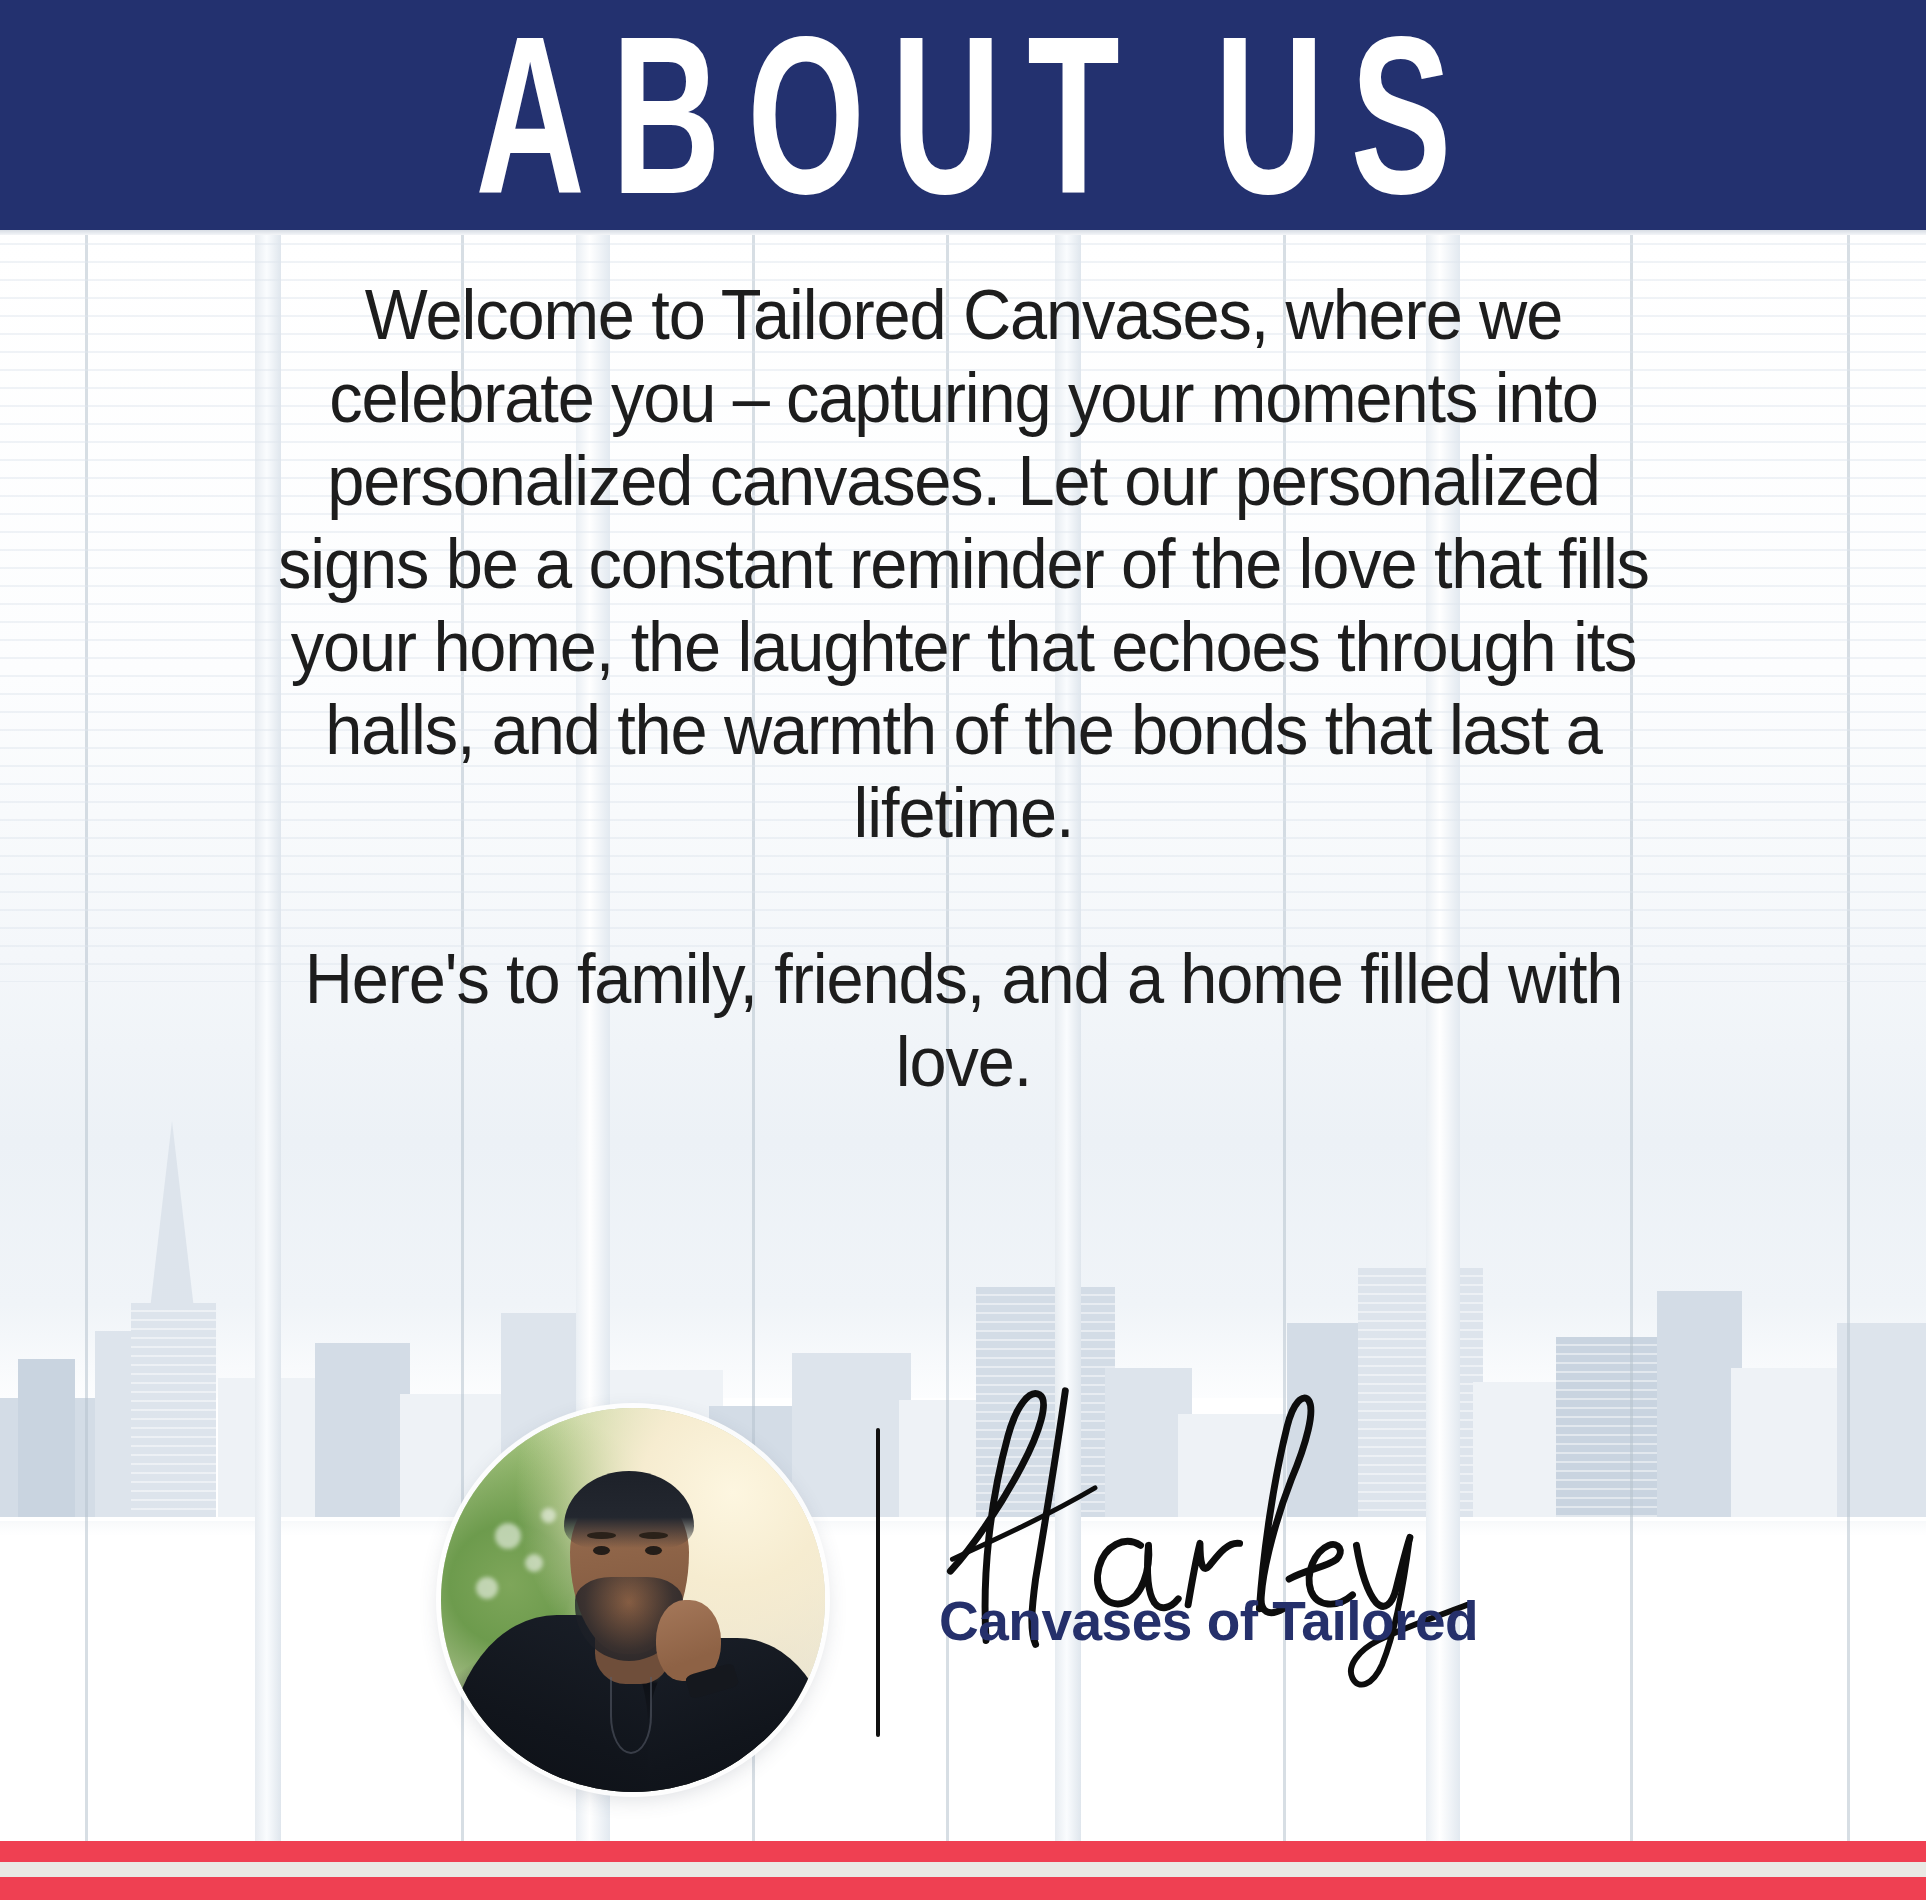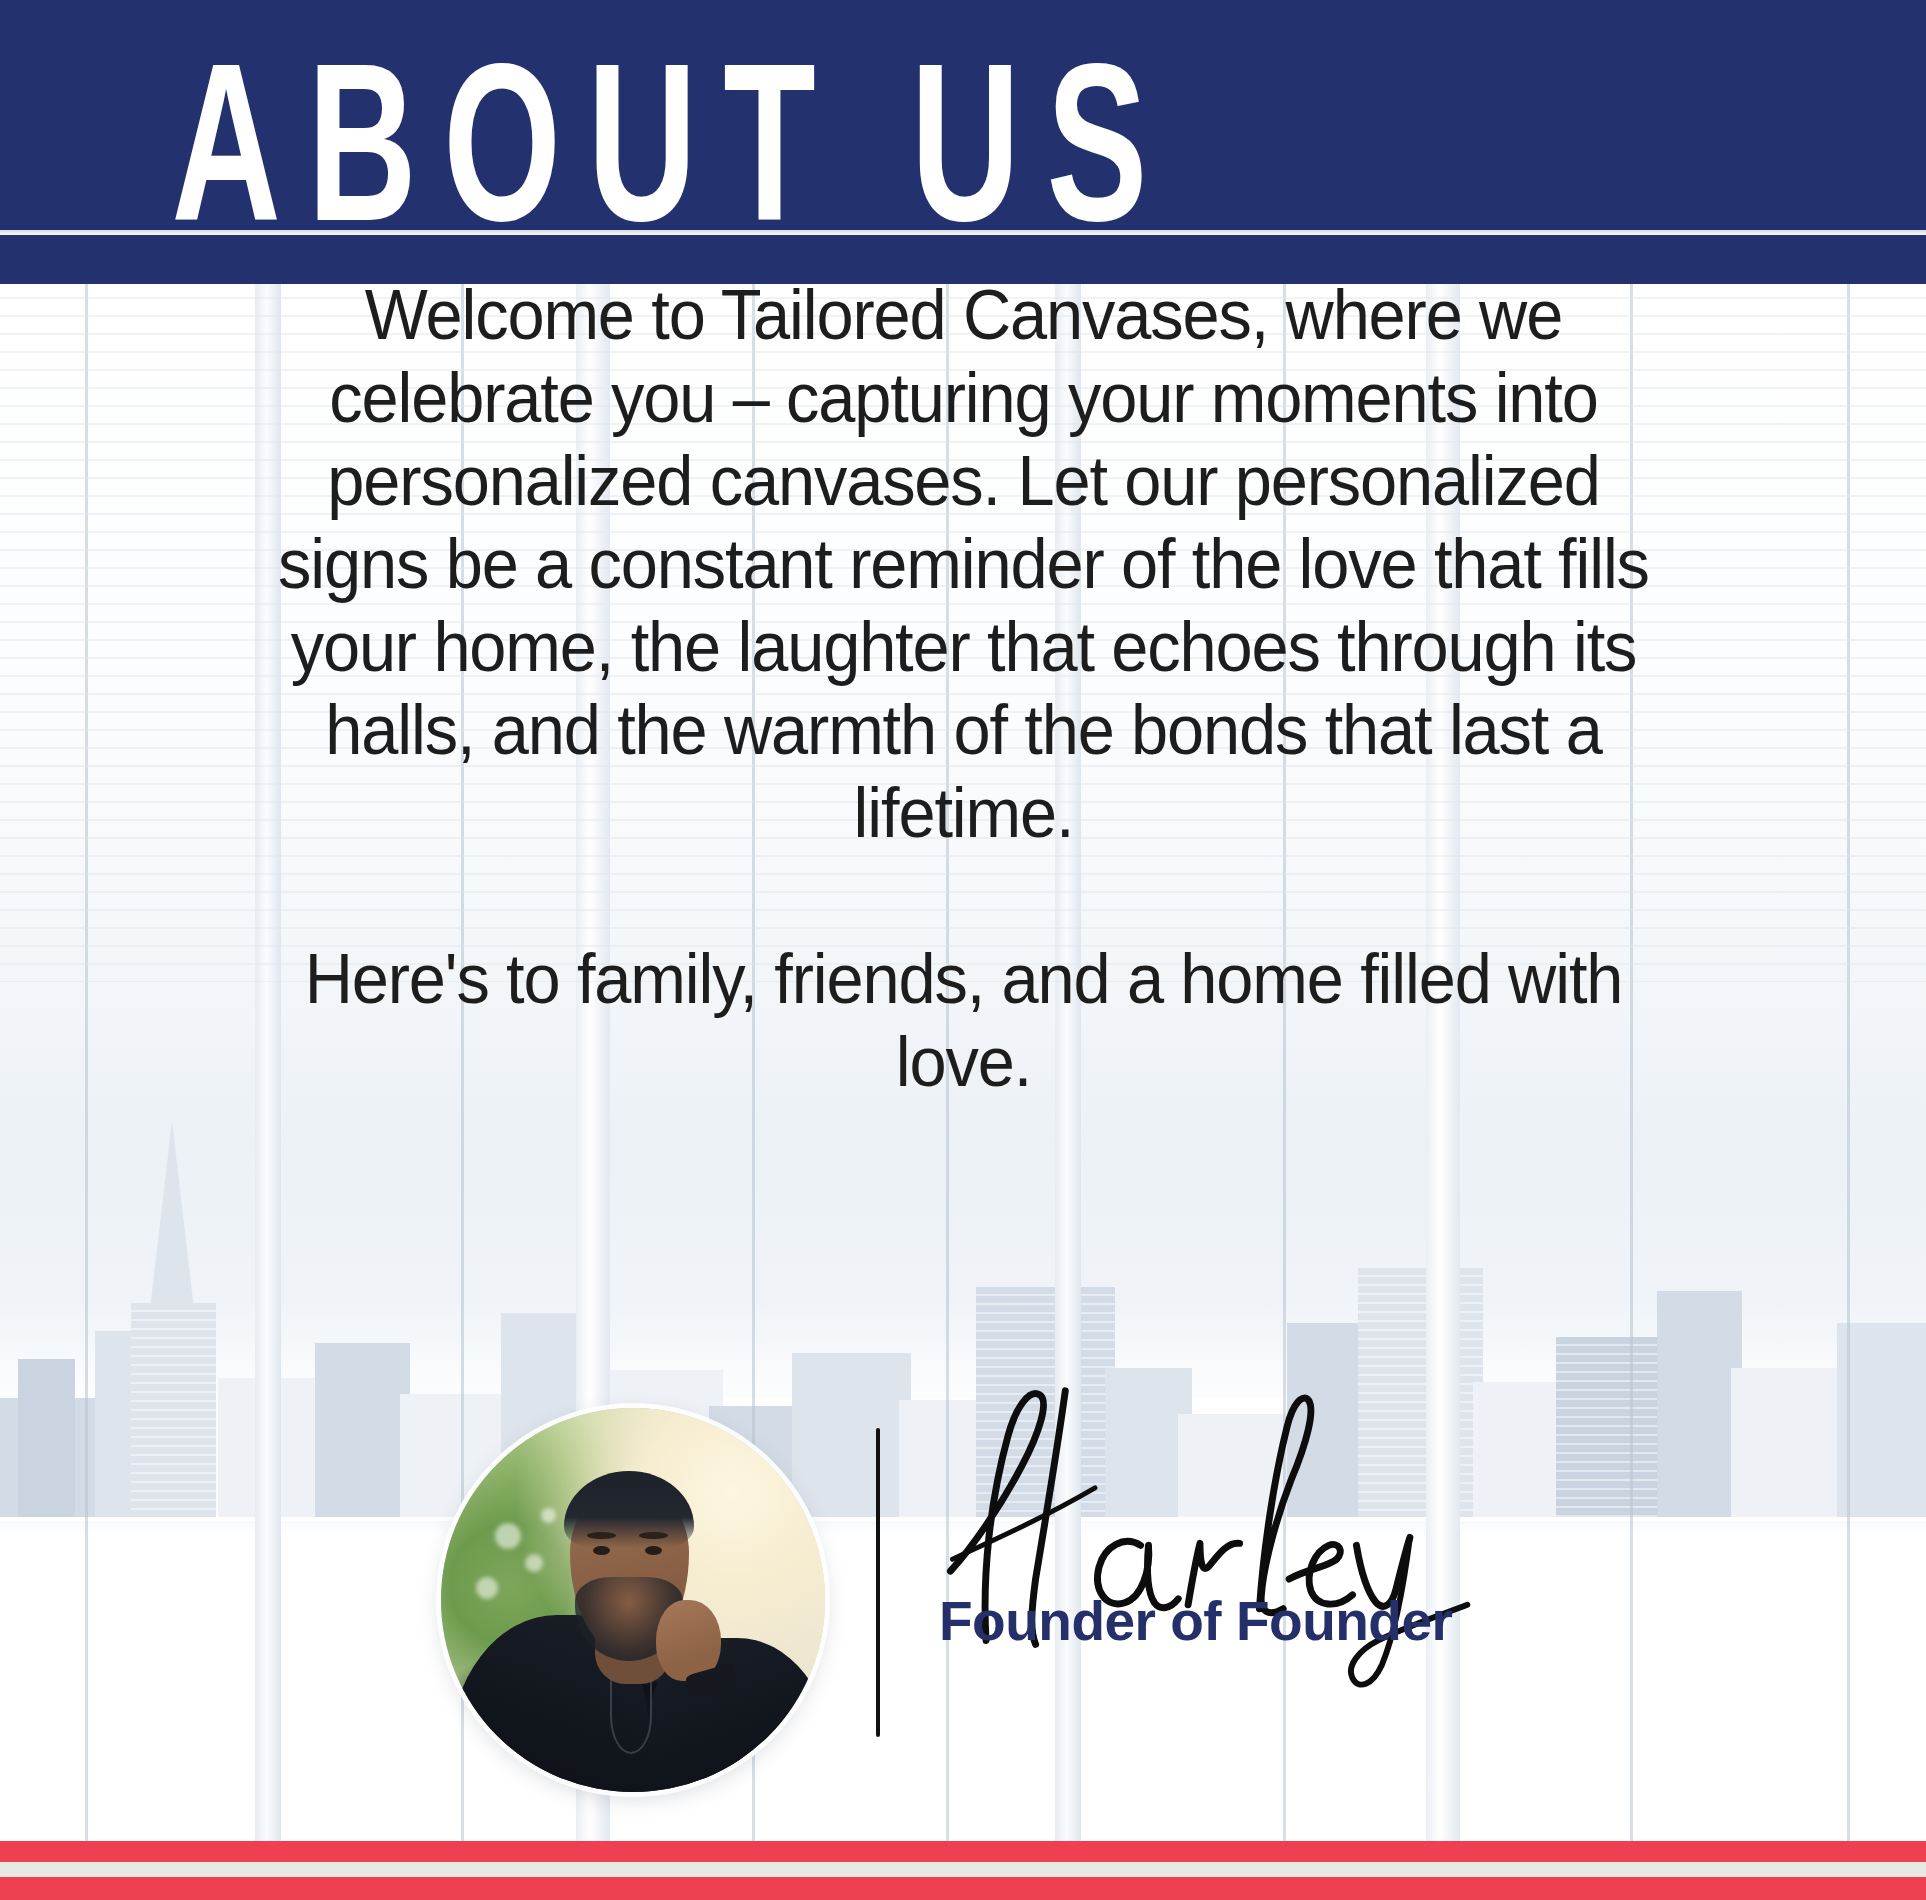--- a/index.html
+++ b/index.html
@@ -93,23 +93,23 @@
   .mul.thin{ width:3px; background:rgba(183,194,206,.55); }
   .mul.wide{ width:26px; background:linear-gradient(to right,#e7ecf1,#fafcfe 45%,#dfe6ed); }
   .mul.wide2{ width:34px; background:linear-gradient(to right,#eaeff4,#ffffff 40%,#e2e9f0); }
   .sill{
     position:absolute; left:0; width:100%; height:14px; bottom:309px;
     background:linear-gradient(to bottom, rgba(233,238,243,.95), rgba(250,252,254,.9));
   }
 
   
   .header-banner{
-    position:absolute; left:0; top:0; width:1927px; height:284px;
+    position:absolute; left:0; top:0; width:1927px; height:230px;
     background:#23316f;
-    display:flex; align-items:center; justify-content:flex-start;
+    display:flex; align-items:center; justify-content:center;
     overflow:hidden;
   }
   .header-title{
     color:#ffffff;
     font-family:"Liberation Sans", sans-serif;
     font-weight:700;
     font-size:194px;
     line-height:0.88;
     letter-spacing:34px;
     transform:scaleX(.78) scaleY(1.16);
@@ -374,21 +374,21 @@
                  C 428 182, 418 204, 424 222 C 430 238, 450 240, 466 226" stroke-width="7"></path>
 
         <path d="M470 176 C 474 200, 480 222, 490 234 C 498 242, 506 236, 510 220
                  C 516 196, 520 180, 524 168" stroke-width="7"></path>
         <path d="M524 168 C 518 214, 510 262, 496 296 C 486 318, 472 322, 466 310
                  C 460 298, 472 282, 492 272 C 520 258, 556 246, 582 236" stroke-width="6"></path>
       </svg>
     </div>
 
     <div class="role">
-      <div>Founder of Founder</div>
+      <div>Canvases of Tailored</div>
     </div>
   </div>
 
   <div class="stripe stripe-red-1"></div>
   <div class="stripe stripe-gap"></div>
   <div class="stripe stripe-red-2"></div>
 
 </div>
 
 

